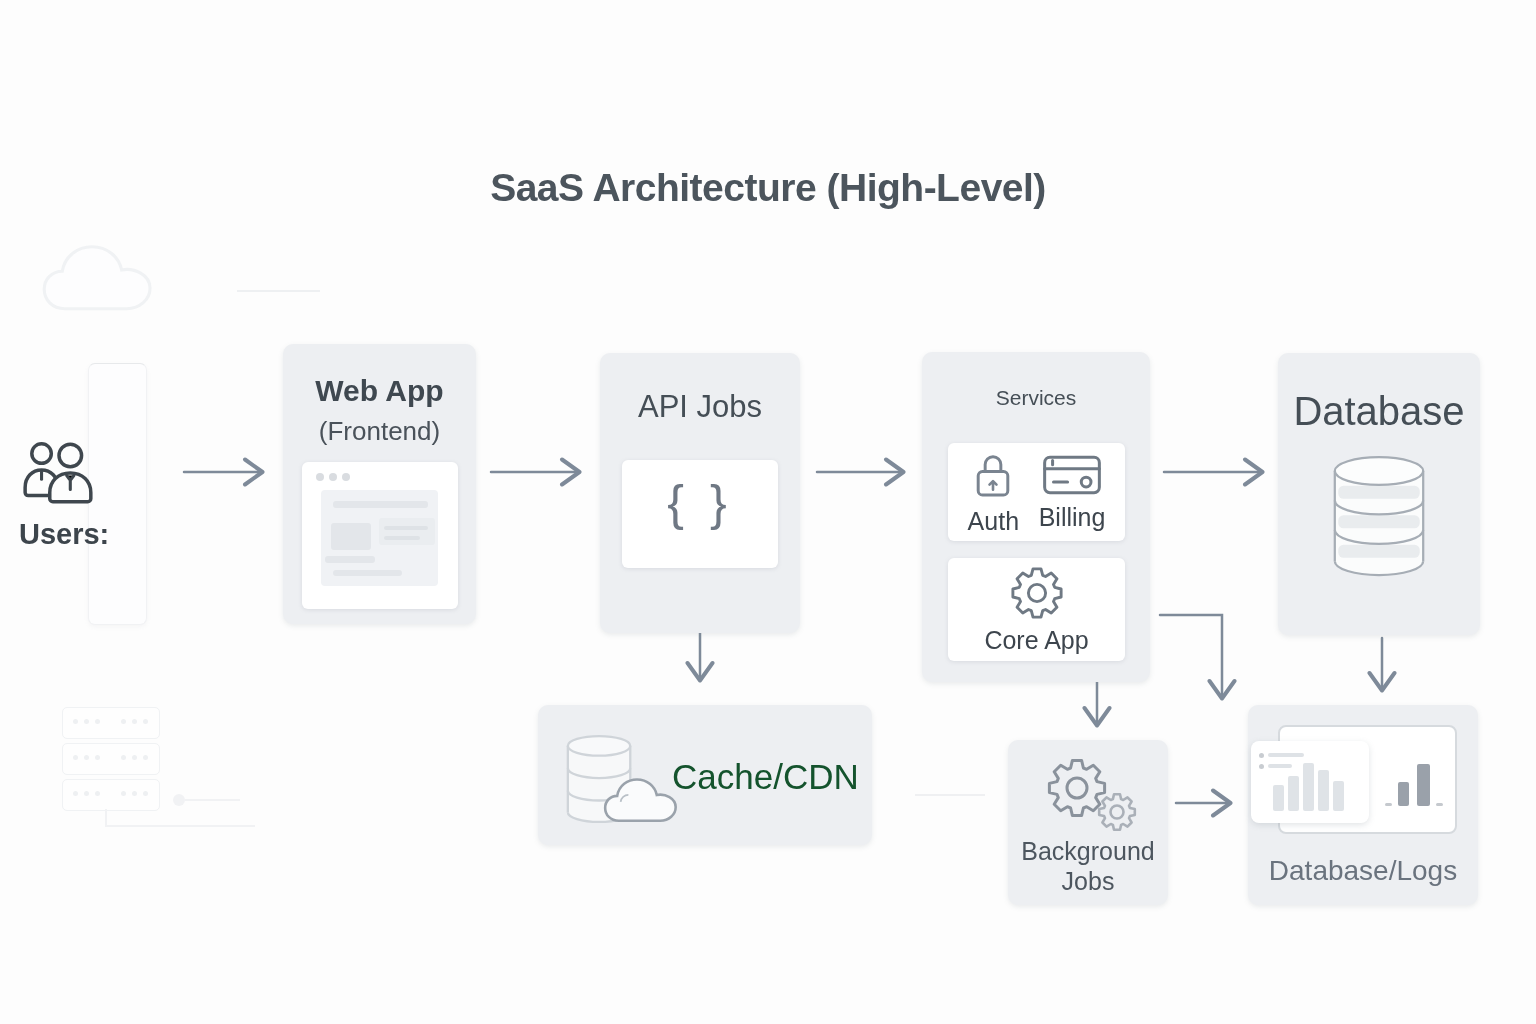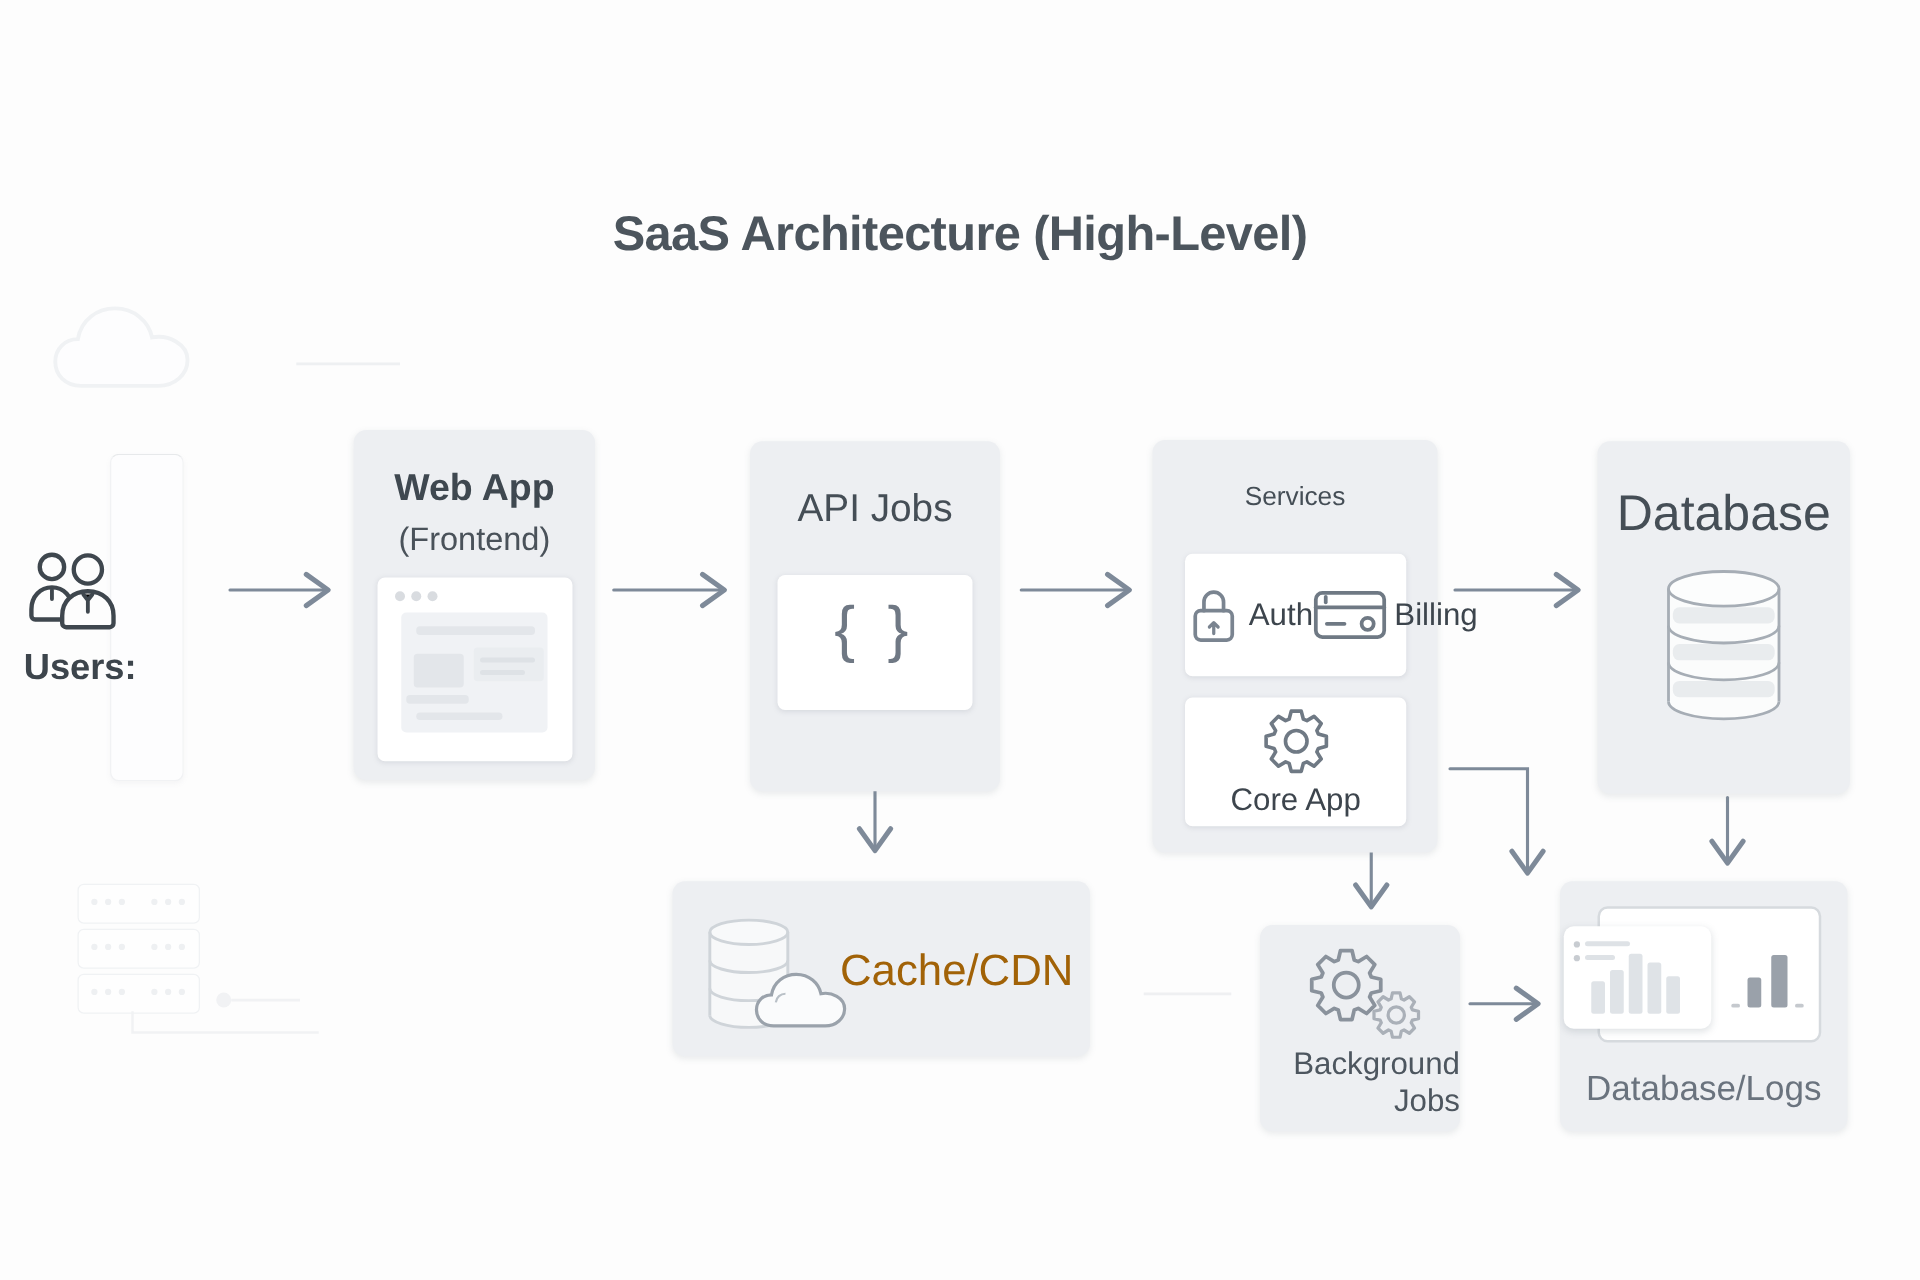--- a/index.html
+++ b/index.html
@@ -35,29 +35,29 @@
   .line-soft{position:absolute;background:#dee2e6;border-radius:2px;}
   
   .api-title{position:absolute;top:36px;width:100%;}
   .braces{
     position:absolute;left:0;top:14px;width:100%;text-align:center;
     font-size:50px;color:#6f7884;font-weight:400;letter-spacing:6px;
   }
   
   .svc-title{position:absolute;top:34px;width:100%;font-size:21px;}
   .svc-row{position:absolute;left:26px;top:91px;width:177px;height:98px;display:flex;justify-content:space-evenly;align-items:center;}
-  .svc-item{display:flex;align-items:center;gap:5px;}
+  .svc-item{display:flex;flex-direction:column;align-items:center;gap:5px;}
   .svc-label{font-size:25px;color:#3d454d;}
   .svc-core{position:absolute;left:26px;top:206px;width:177px;height:103px;display:flex;flex-direction:column;align-items:center;justify-content:center;gap:4px;}
   
   .db-title{position:absolute;top:36px;width:100%;font-size:40px;}
   
-  .cache-text{position:absolute;left:134px;top:52px;font-size:35px;color:#a16207;}
-  
-  .bj-label{position:absolute;top:96px;left:0;width:100%;text-align:right;font-size:25px;line-height:1.2;color:#4d565f;}
+  .cache-text{position:absolute;left:134px;top:52px;font-size:35px;color:#14532d;}
+  
+  .bj-label{position:absolute;top:96px;left:0;width:100%;text-align:center;font-size:25px;line-height:1.2;color:#4d565f;}
   
   .an-back{position:absolute;left:30px;top:20px;width:175px;height:105px;background:#fff;border:2px solid #d6dade;border-radius:8px;}
   .an-front{position:absolute;left:3px;top:36px;width:118px;height:82px;background:#fff;border-radius:8px;box-shadow:0 2px 6px rgba(120,130,142,.22);}
   .an-label{position:absolute;top:150px;left:0;width:100%;text-align:center;font-size:28px;color:#6a737e;}
   .bar{position:absolute;border-radius:2px;}
   
   .users-label{position:absolute;left:19px;top:518px;font-size:29px;font-weight:700;color:#3d454c;}
   
   .ghost-panel{
     position:absolute;left:88px;top:363px;width:57px;height:260px;border-radius:7px;

